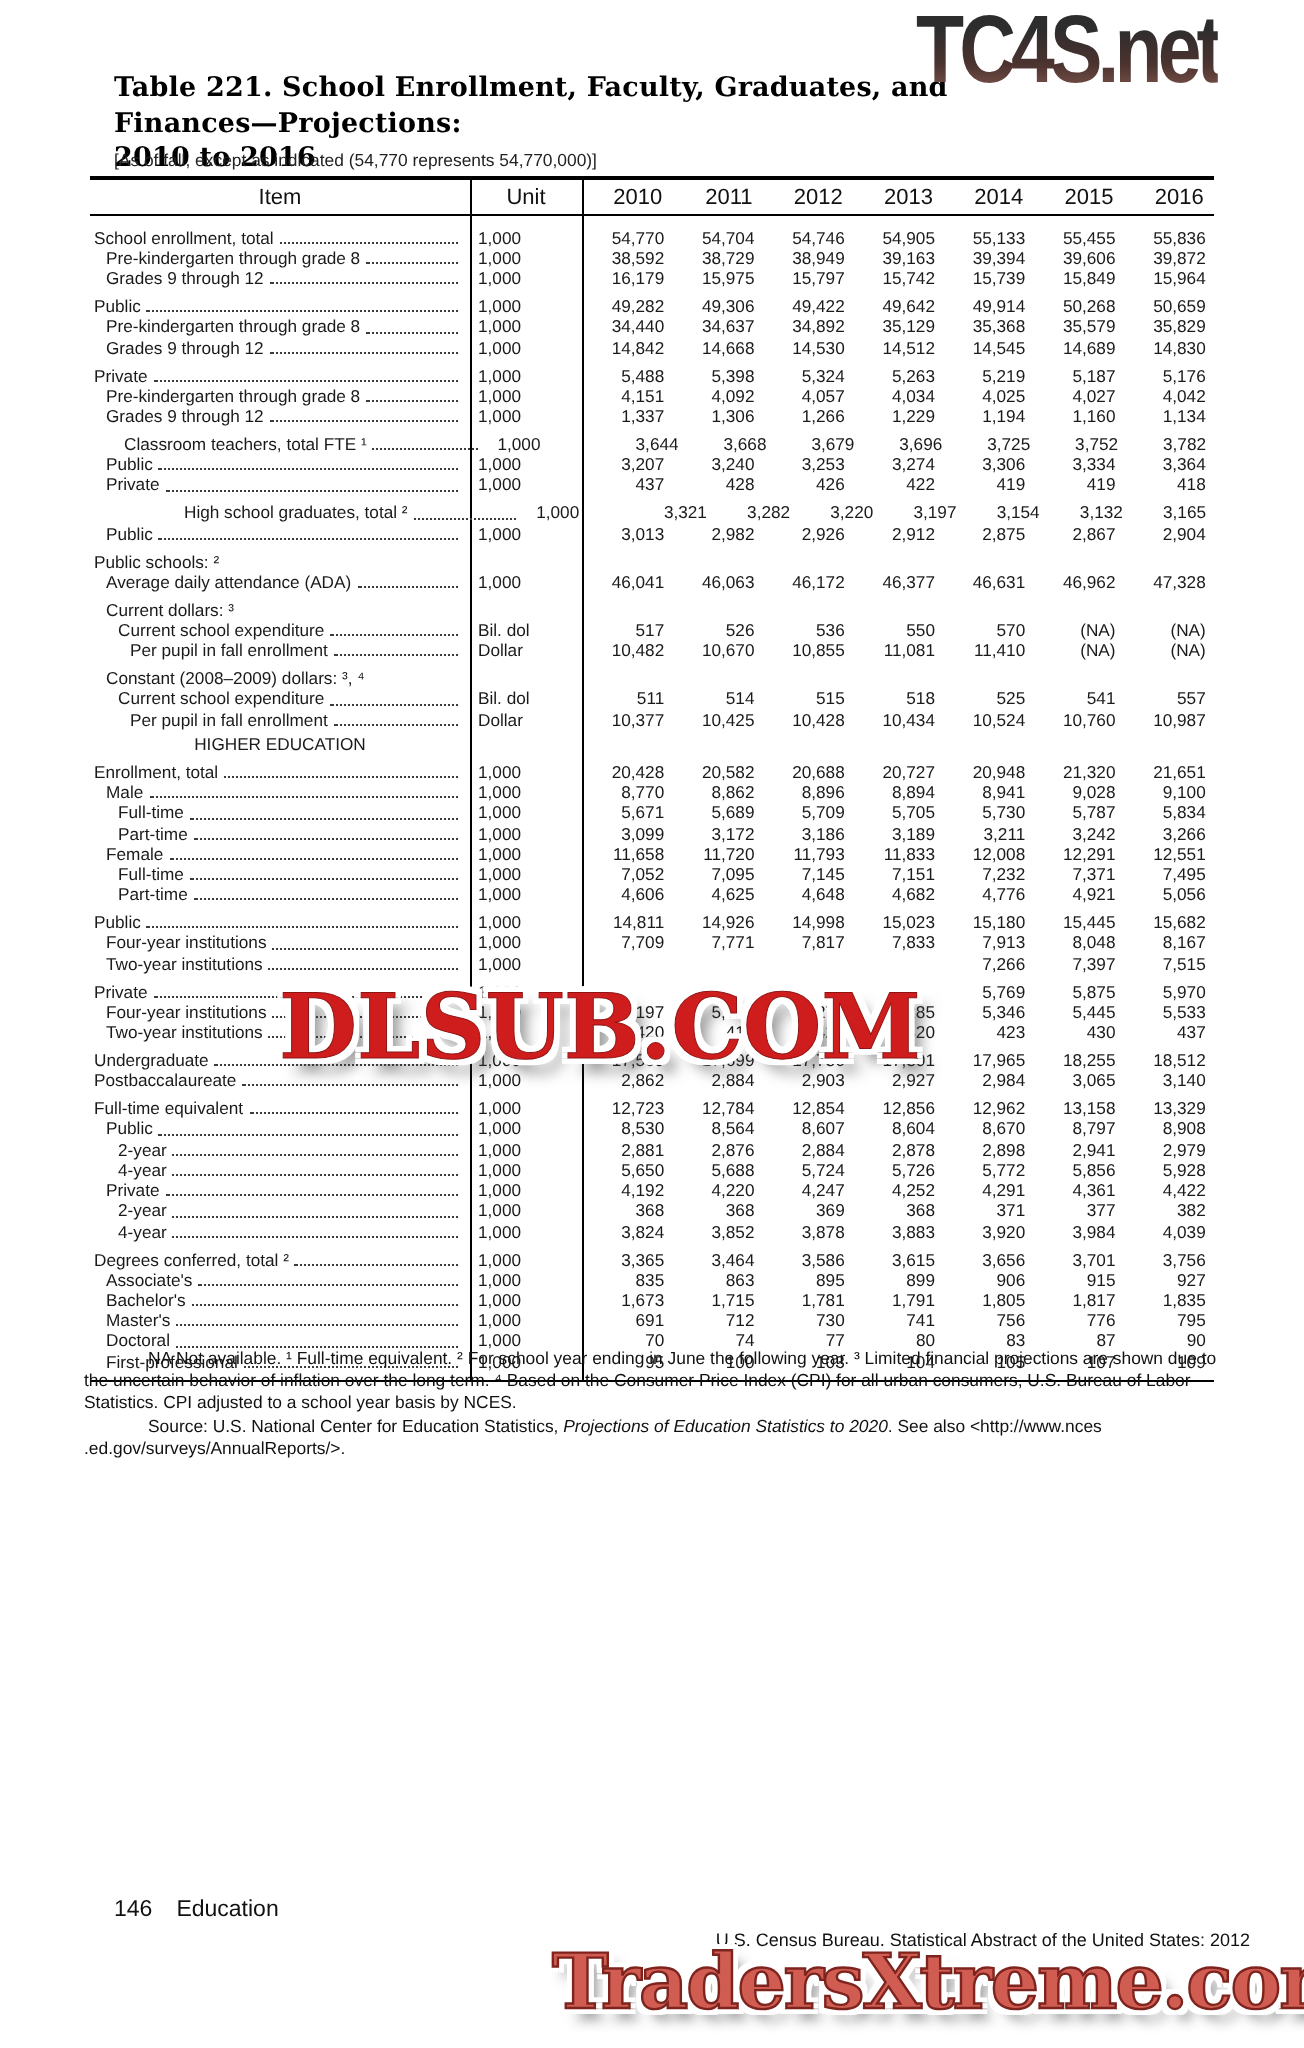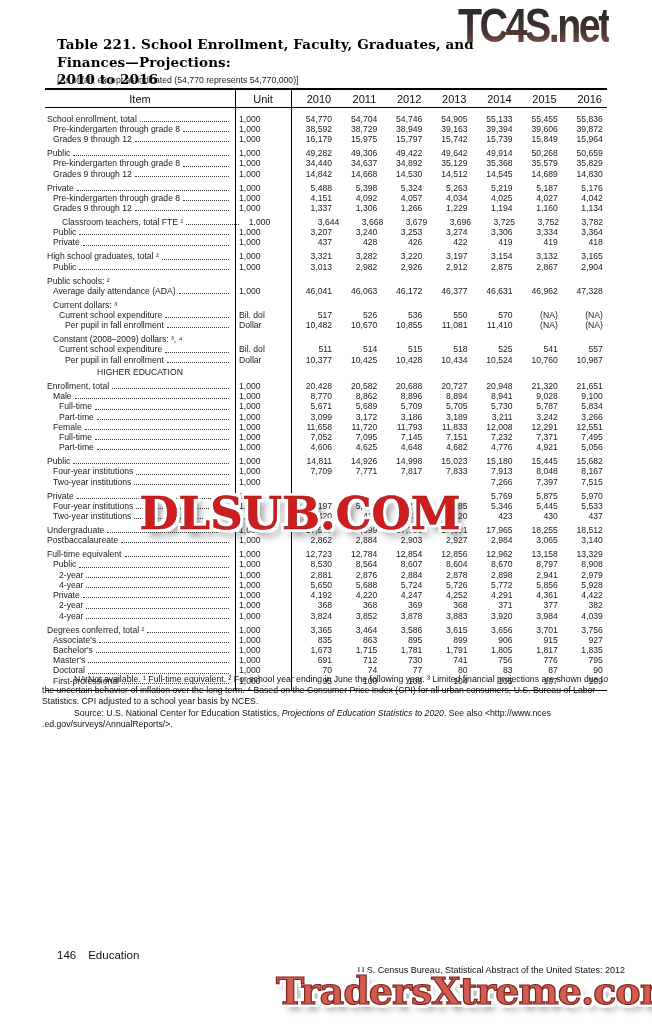--- a/index.html
+++ b/index.html
@@ -303,21 +303,21 @@
           </div>
           <div class="cell val">437</div>
           <div class="cell val">428</div>
           <div class="cell val">426</div>
           <div class="cell val">422</div>
           <div class="cell val">419</div>
           <div class="cell val">419</div>
           <div class="cell val">418</div>
         </div>
         <div class="trow data gap">
-          <div class="cell item" style="padding-left: 2px;">
+          <div class="cell item" style="padding-left: 2px; margin-left: 45px;">
             <span class="lbl">High school graduates, total ²</span>
             <span class="lead"></span>
           </div>
           <div class="cell unit">
             <span class="lbl">1,000</span>
             <span class="lead"></span>
           </div>
           <div class="cell val">3,321</div>
           <div class="cell val">3,282</div>
           <div class="cell val">3,220</div>

